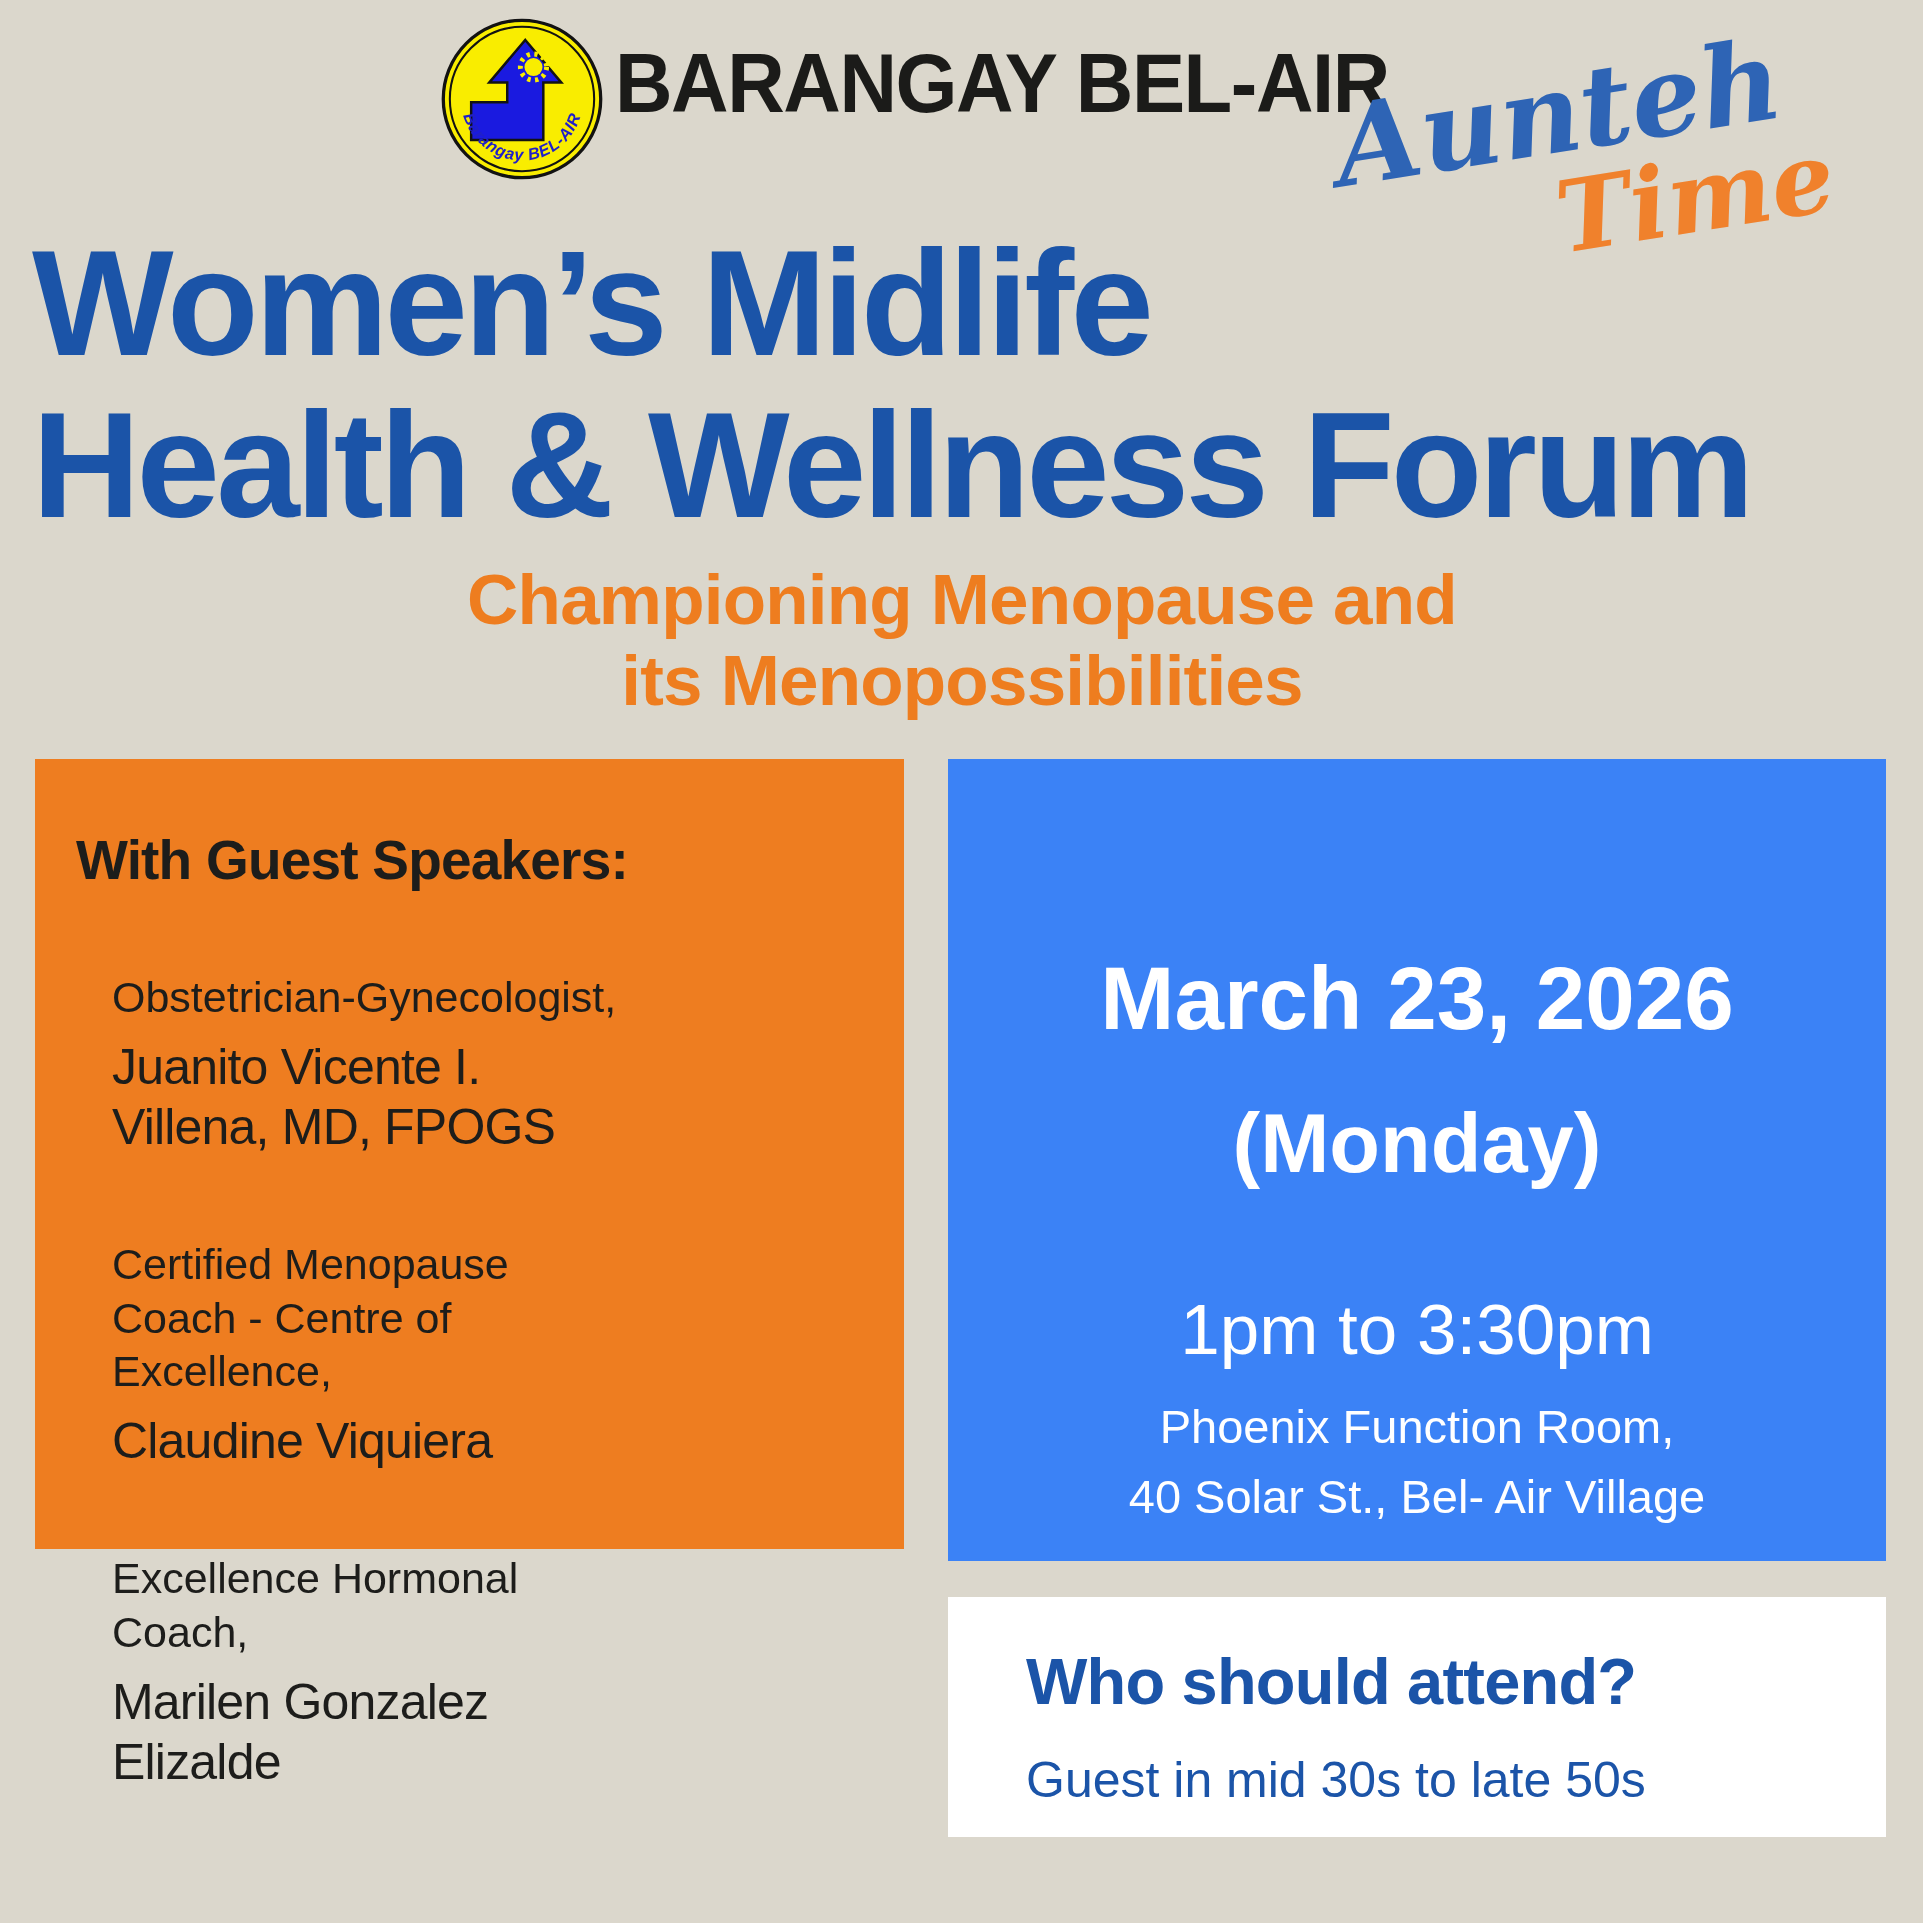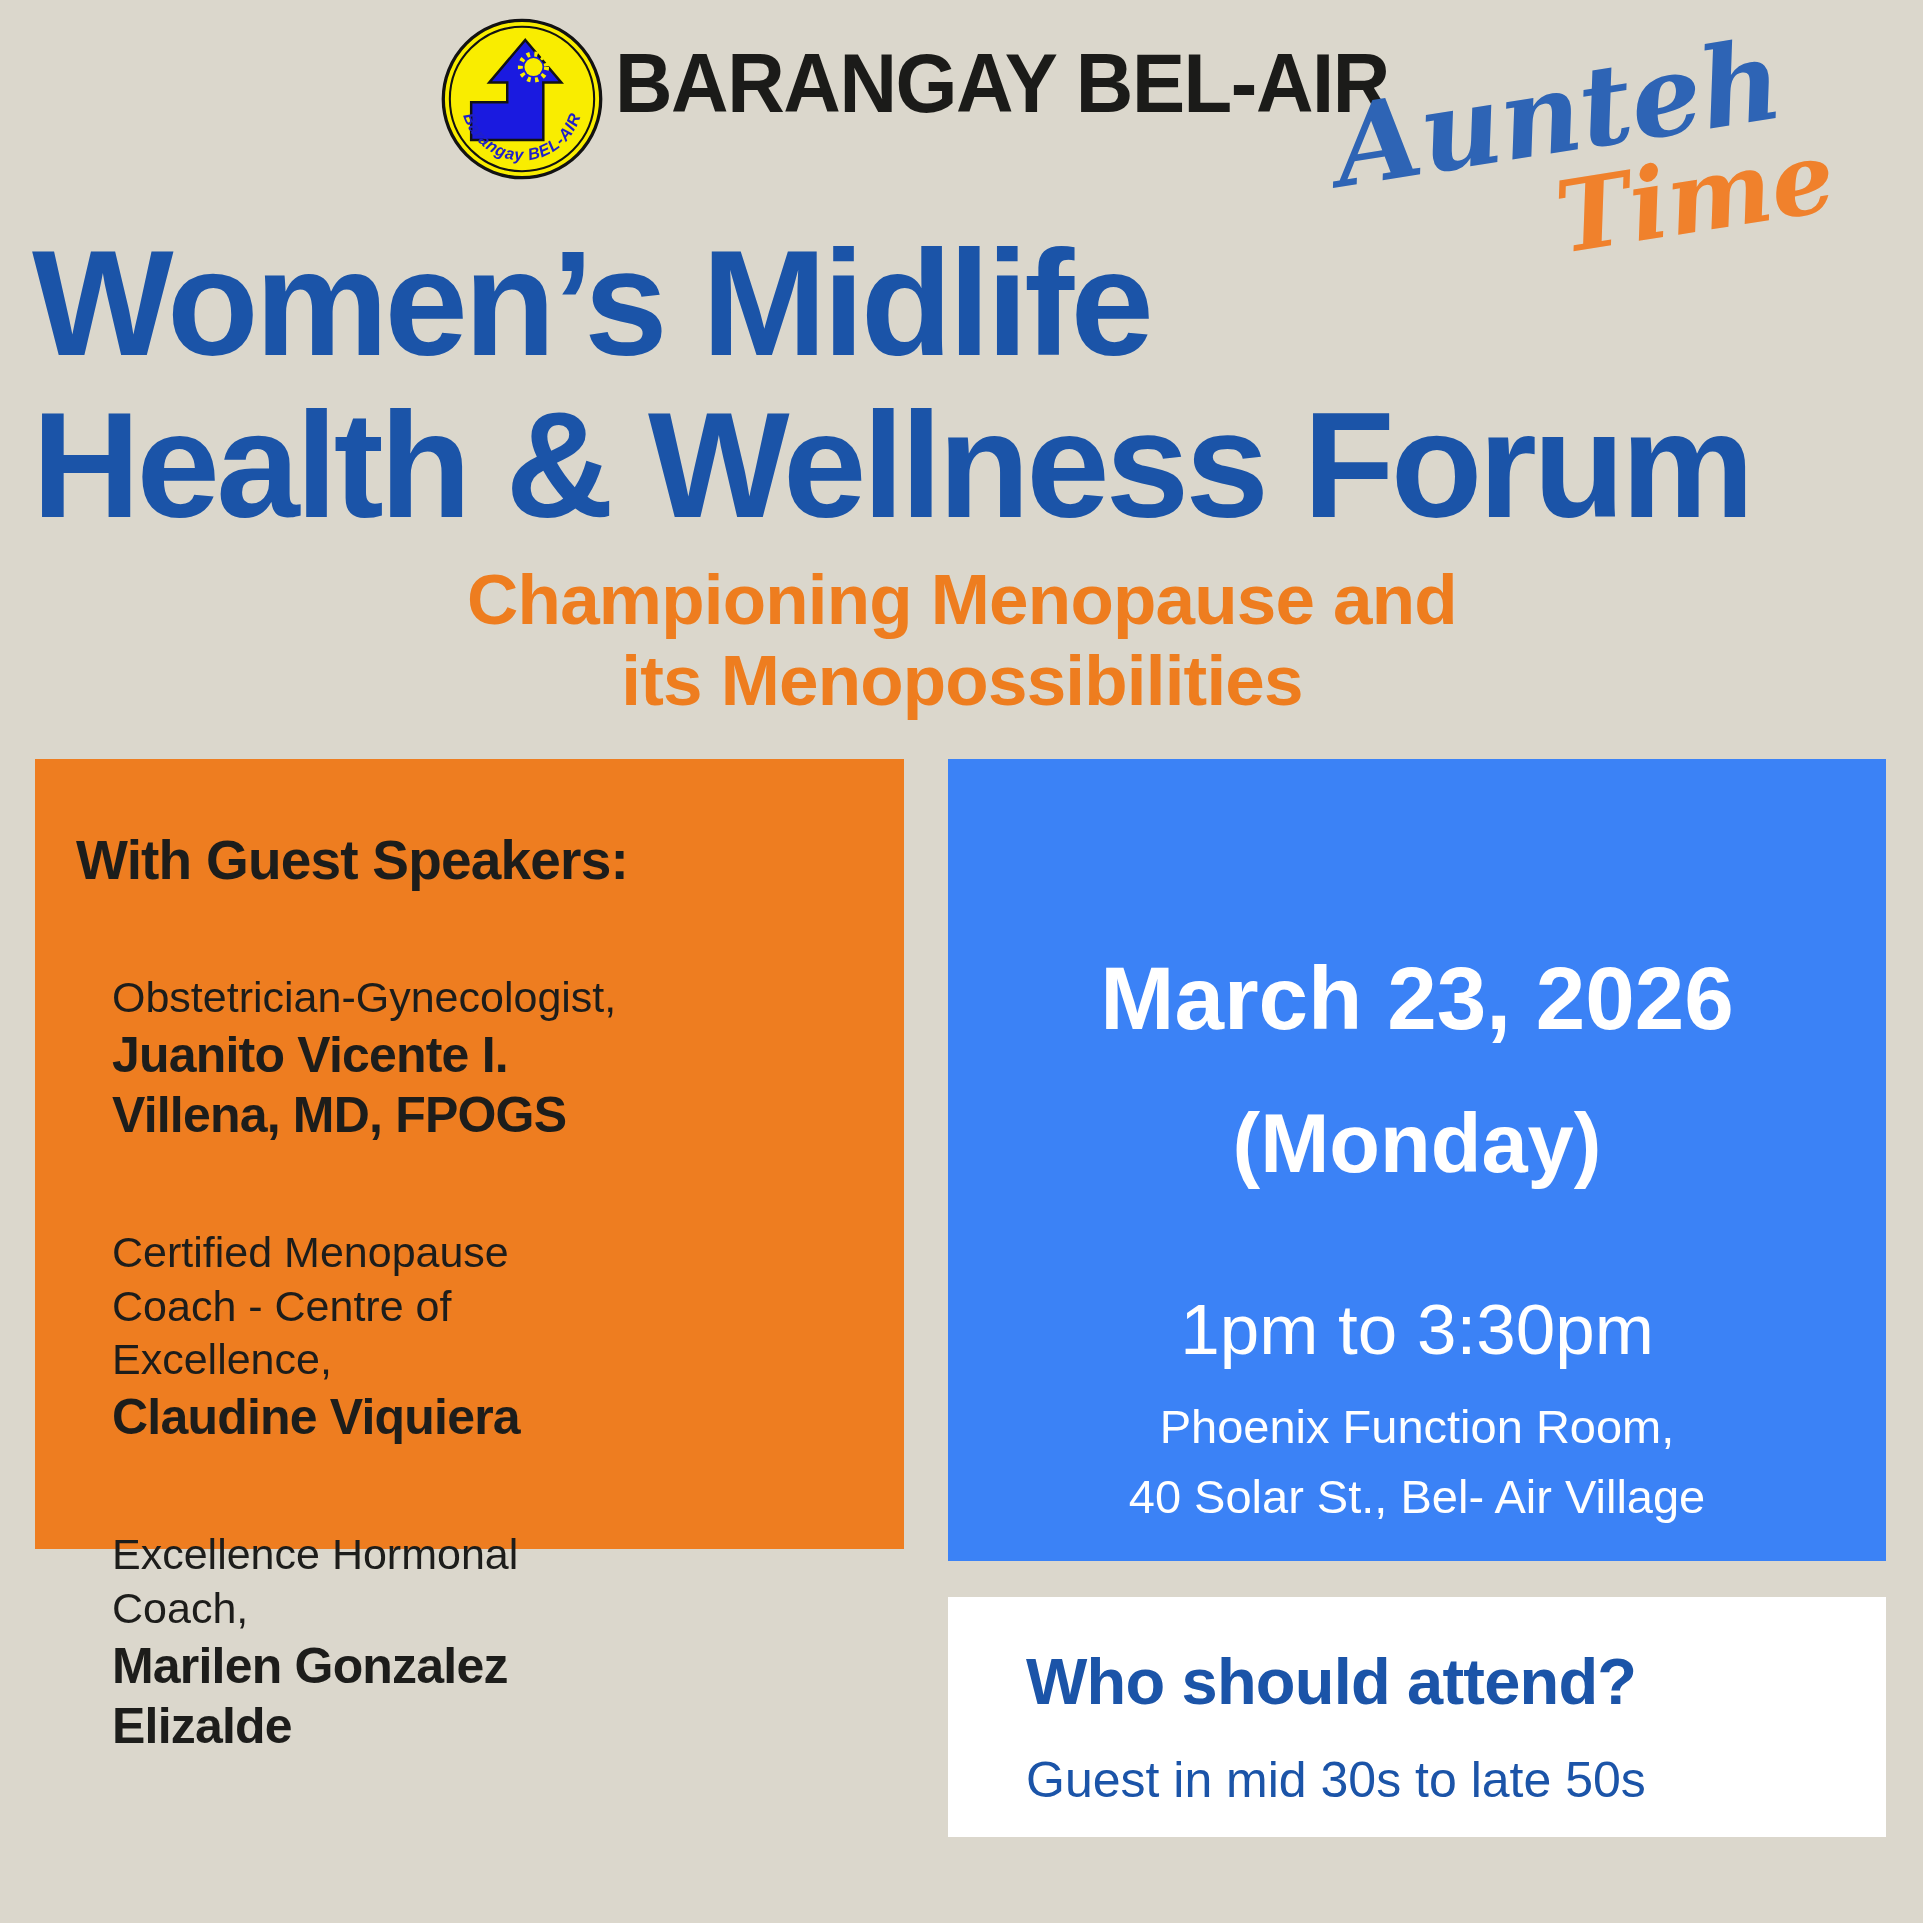--- a/index.html
+++ b/index.html
@@ -38,21 +38,21 @@
   }
   
   .speakers-panel{
     position:absolute;left:35px;top:759px;width:869px;height:790px;
     background:#EE7D20;color:#1D1D1B;box-sizing:border-box;
     padding:69px 41px 0 41px;
   }
   .speakers-heading{font-size:55px;font-weight:700;letter-spacing:-0.8px;margin:0 0 79px 0;}
   .speaker{margin:0 0 81px 36px;}
   .speaker-role{font-size:43px;font-weight:400;line-height:1.25;white-space:pre-line;}
-  .speaker-name{font-size:50px;font-weight:700;line-height:1.2;letter-spacing:-0.8px;white-space:pre-line;}
+  .speaker-name{font-size:50px;font-weight:400;line-height:1.2;letter-spacing:-0.8px;white-space:pre-line;margin-top:12px;}
   
   .event-panel{
     position:absolute;left:948px;top:759px;width:938px;height:802px;
     background:#3b82f6;color:#ffffff;text-align:center;
   }
   .event-date{position:absolute;top:188px;left:0;width:100%;font-size:89px;font-weight:700;white-space:nowrap;}
   .event-day{position:absolute;top:337px;left:0;width:100%;font-size:83px;font-weight:700;}
   .event-time{position:absolute;top:530px;left:0;width:100%;font-size:71px;font-weight:400;}
   .event-venue1{position:absolute;top:640px;left:0;width:100%;font-size:47px;font-weight:400;}
   .event-venue2{position:absolute;top:710px;left:0;width:100%;font-size:47px;font-weight:400;}

